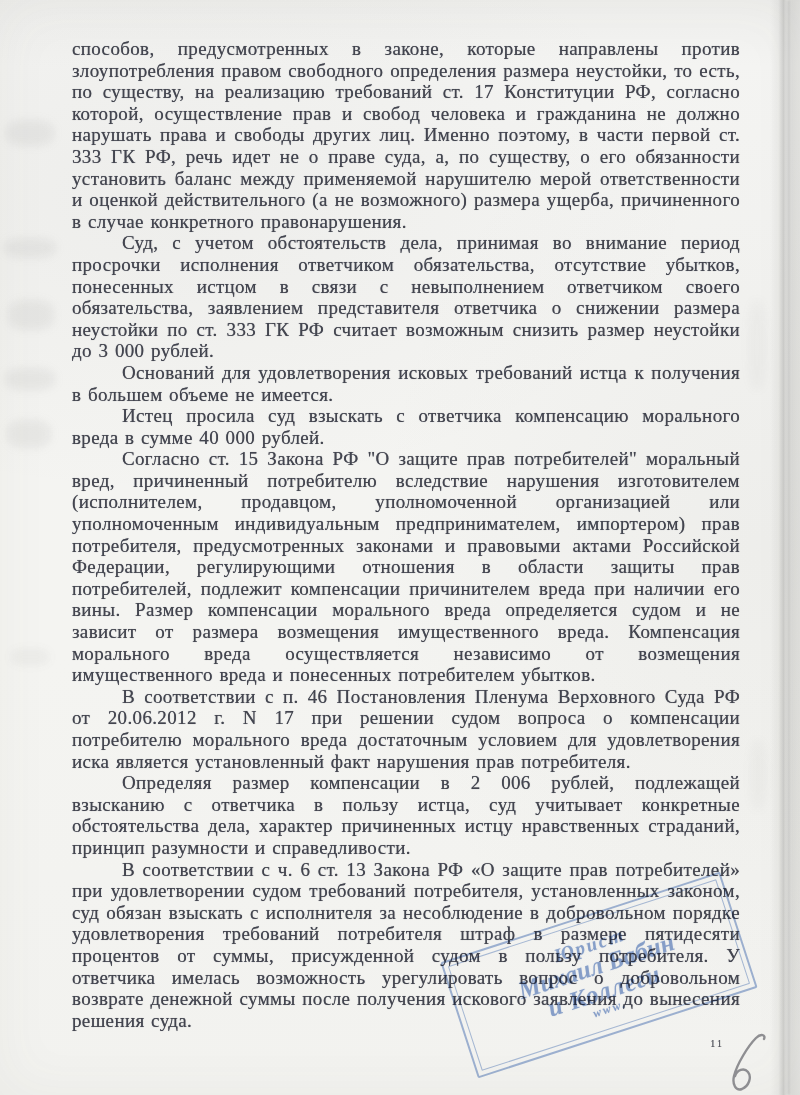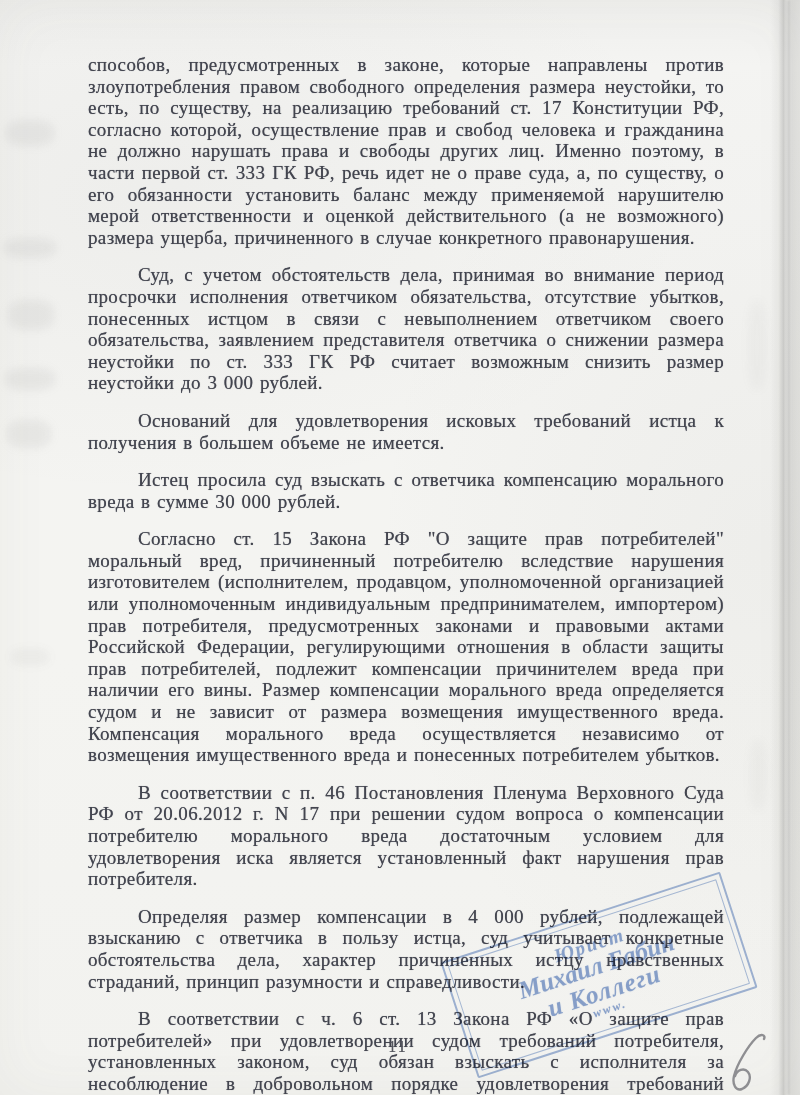--- a/index.html
+++ b/index.html
@@ -46,26 +46,26 @@
 
   .text-block{
     position:absolute;left:72px;top:38px;width:668px;
     font-size:19px;line-height:21.6px;
     color:#43454f;
     text-align:justify;
     letter-spacing:0.35px;
     word-spacing:1.5px;
     text-shadow:0 0 0.7px rgba(62,64,76,0.75);
   }
-  .text-block p{margin:16px;text-indent:50px;}
+  .text-block p{margin:0;text-indent:50px;}
   .text-block p.no-indent{text-indent:0;}
 
   .page-number{
     position:absolute;left:72px;top:1038px;width:652px;
-    text-align:center;font-size:16px;letter-spacing:2px;
+    text-align:right;font-size:10px;letter-spacing:2px;
     color:#55575f;text-shadow:0 0 0.6px rgba(70,72,84,0.7);
   }
 
   
   .stamp{
     position:absolute;left:452px;top:914px;width:290px;height:118px;
     transform:rotate(-18deg);
     border:2px solid rgba(108,142,200,0.62);
     border-radius:2px;
     mix-blend-mode:multiply;
@@ -104,24 +104,24 @@
   <div class="smudge s4"></div>
   <div class="smudge s5"></div>
   <div class="smudge s6"></div>
   <div class="smudge s7"></div>
   <div class="smudge s8"></div>
 
   <div class="text-block">
     <p class="no-indent">способов, предусмотренных в законе, которые направлены против злоупотребления правом свободного определения размера неустойки, то есть, по существу, на реализацию требований ст. 17 Конституции РФ, согласно которой, осуществление прав и свобод человека и гражданина не должно нарушать права и свободы других лиц. Именно поэтому, в части первой ст. 333 ГК РФ, речь идет не о праве суда, а, по существу, о его обязанности установить баланс между применяемой нарушителю мерой ответственности и оценкой действительного (а не возможного) размера ущерба, причиненного в случае конкретного правонарушения.</p>
     <p>Суд, с учетом обстоятельств дела, принимая во внимание период просрочки исполнения ответчиком обязательства, отсутствие убытков, понесенных истцом в связи с невыполнением ответчиком своего обязательства, заявлением представителя ответчика о снижении размера неустойки по ст. 333 ГК РФ считает возможным снизить размер неустойки до 3 000 рублей.</p>
     <p>Оснований для удовлетворения исковых требований истца к получения в большем объеме не имеется.</p>
-    <p>Истец просила суд взыскать с ответчика компенсацию морального вреда в сумме 30 000 рублей.</p>
+    <p>Истец просила суд взыскать с ответчика компенсацию морального вреда в сумме 40 000 рублей.</p>
     <p>Согласно ст. 15 Закона РФ "О защите прав потребителей" моральный вред, причиненный потребителю вследствие нарушения изготовителем (исполнителем, продавцом, уполномоченной организацией или уполномоченным индивидуальным предпринимателем, импортером) прав потребителя, предусмотренных законами и правовыми актами Российской Федерации, регулирующими отношения в области защиты прав потребителей, подлежит компенсации причинителем вреда при наличии его вины. Размер компенсации морального вреда определяется судом и не зависит от размера возмещения имущественного вреда. Компенсация морального вреда осуществляется независимо от возмещения имущественного вреда и понесенных потребителем убытков.</p>
     <p>В соответствии с п. 46 Постановления Пленума Верховного Суда РФ от 20.06.2012 г. N 17 при решении судом вопроса о компенсации потребителю морального вреда достаточным условием для удовлетворения иска является установленный факт нарушения прав потребителя.</p>
-    <p>Определяя размер компенсации в 4 000 рублей, подлежащей взысканию с ответчика в пользу истца, суд учитывает конкретные обстоятельства дела, характер причиненных истцу нравственных страданий, принцип разумности и справедливости.</p>
+    <p>Определяя размер компенсации в 2 006 рублей, подлежащей взысканию с ответчика в пользу истца, суд учитывает конкретные обстоятельства дела, характер причиненных истцу нравственных страданий, принцип разумности и справедливости.</p>
     <p>В соответствии с ч. 6 ст. 13 Закона РФ «О защите прав потребителей» при удовлетворении судом требований потребителя, установленных законом, суд обязан взыскать с исполнителя за несоблюдение в добровольном порядке удовлетворения требований потребителя штраф в размере пятидесяти процентов от суммы, присужденной судом в пользу потребителя. У ответчика имелась возможность урегулировать вопрос о добровольном возврате денежной суммы после получения искового заявления до вынесения решения суда.</p>
   </div>
 
   <div class="stamp">
     <div class="stamp-inner">
       <span class="st-l1">Юрист</span>
       <span class="st-l2">Михаил Бабин</span>
       <span class="st-l3">и Коллеги</span>
       <span class="st-l4">www.</span>
     </div>

